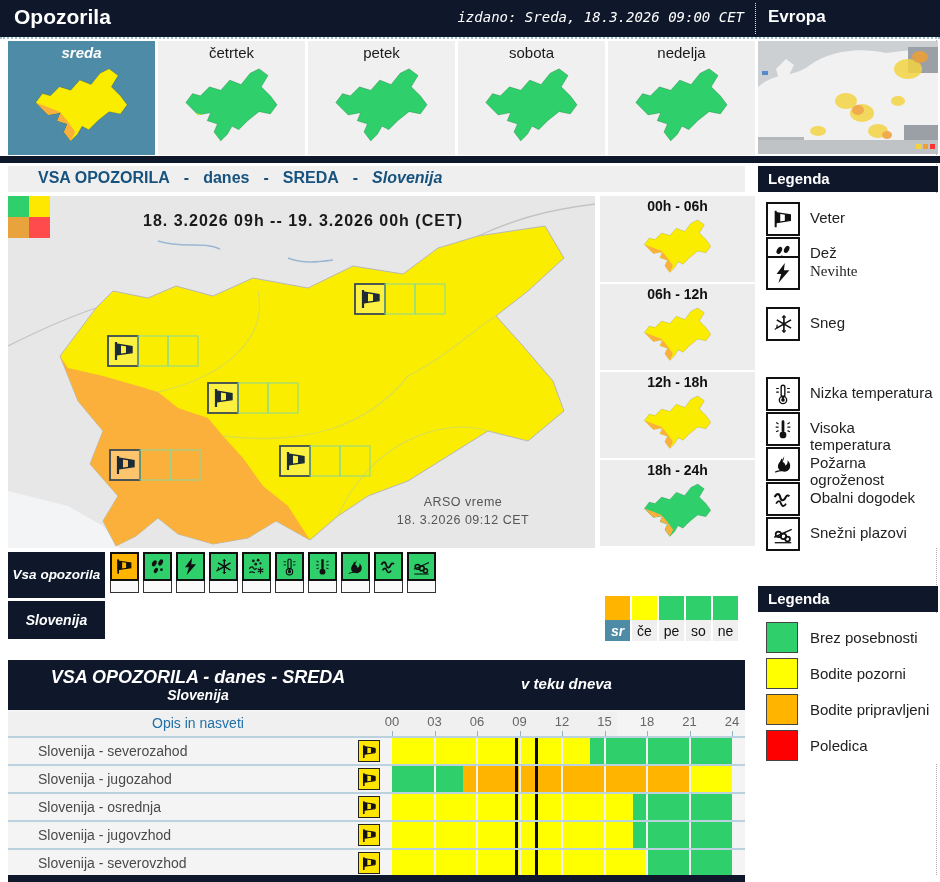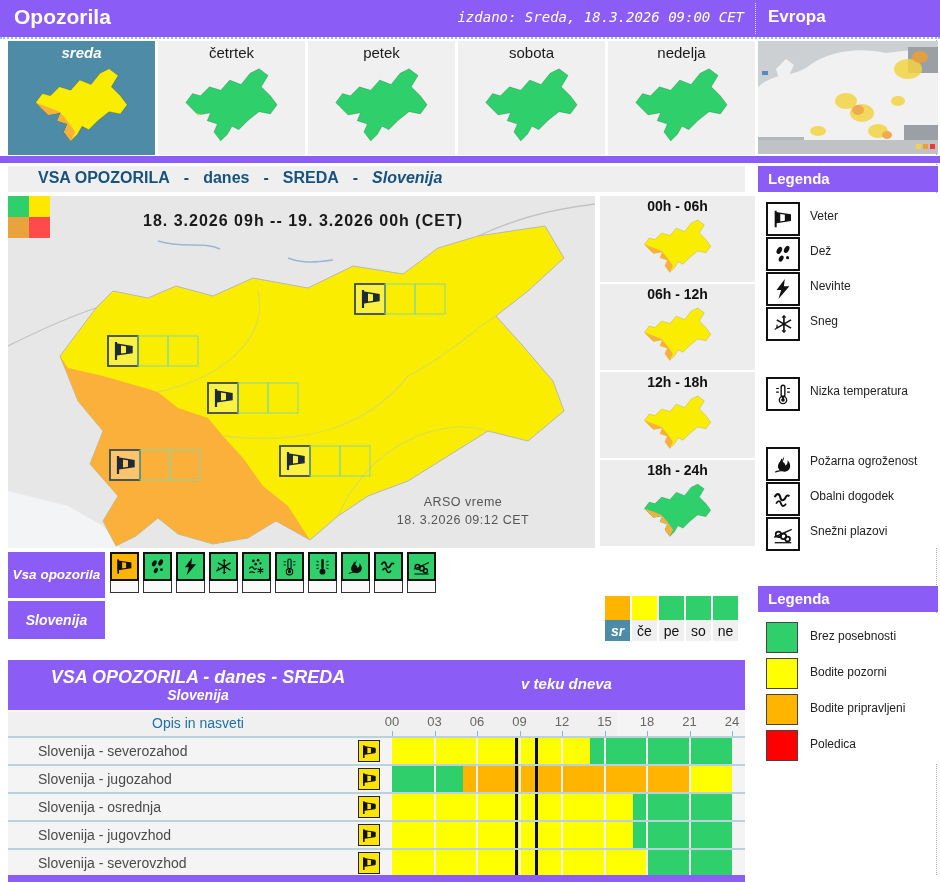--- a/index.html
+++ b/index.html
@@ -1,19 +1,19 @@
 <!DOCTYPE html>
 <html><head>
 <meta charset="utf-8">
 <style>
   html,body{margin:0;padding:0;background:#fff;}
   .page{position:relative;width:940px;height:882px;background:#fff;overflow:hidden;
         font-family:"Liberation Sans",sans-serif;}
   .abs{position:absolute;}
-  .teal{background:#8b5cf6;}
+  .teal{background:#0f172a;}
   
   .hdr{left:0;top:0;width:940px;height:37px;}
   .hdr-title{left:14px;top:5px;color:#fff;font-size:21px;font-weight:bold;}
   .hdr-issued{right:196px;top:9px;color:#fff;font-size:14px;font-style:italic;
               font-family:"DejaVu Sans Mono",monospace;}
   .hdr-europe{left:768px;top:7px;color:#fff;font-size:17px;font-weight:bold;}
   .hdr-vsep{left:755px;top:3px;height:31px;border-left:1px dotted #cfe3ee;}
   .dot-under-hdr{left:0;top:37px;width:940px;border-top:2px dotted #9fc3d2;}
   .dot-right{left:936px;top:40px;height:835px;border-left:1px dotted #aab;}
   
@@ -39,21 +39,21 @@
   .tpanel{position:absolute;left:0;width:155px;height:86px;background:#ededed;}
   .tpanel-label{display:block;text-align:center;font-size:14px;font-weight:bold;color:#111;margin-top:2px;}
   
   .leg-hdr{left:758px;width:180px;height:26px;color:#fff;font-weight:bold;font-size:15px;
            line-height:26px;padding-left:0;}
   .leg-hdr span{margin-left:10px;}
   .leg1-panel{left:758px;top:194px;width:180px;height:354px;background:#fff;}
   .leg-item{position:absolute;left:0;width:180px;height:35px;}
   .leg-ibox{position:absolute;left:8px;top:2px;width:30px;height:30px;background:#fff;
             border:2.5px solid #111;display:flex;align-items:center;justify-content:center;}
-  .leg-ilabel{position:absolute;left:52px;top:9px;font-size:12px;color:#222;}
+  .leg-ilabel{position:absolute;left:52px;top:9px;font-size:15px;color:#222;}
   .leg2-panel{left:758px;top:614px;width:180px;height:150px;background:#fff;}
   .leg-swatch{position:absolute;left:8px;top:2px;width:30px;height:29px;border:1px solid #444;}
   
   .flt-all{left:8px;top:552px;width:97px;height:46px;color:#fff;font-weight:bold;font-style:italic;
            font-size:13.5px;display:flex;align-items:center;justify-content:center;text-align:center;line-height:1.25;}
   .flt-strip{left:110px;top:552px;height:46px;}
   .flt-cell{position:absolute;top:0;width:29px;cursor:pointer;}
   .flt-icon{width:29px;height:29px;border:2px solid #111;box-sizing:border-box;
             display:flex;align-items:center;justify-content:center;}
   .flt-box{width:29px;height:12px;border:1px solid #333;border-top:none;box-sizing:border-box;background:#fafafa;}
@@ -335,21 +335,21 @@
         <span class="leg-ibox">
           <svg width="22" height="22" viewBox="0 0 24 24" fill="#111">
             <ellipse cx="8" cy="8" rx="2.6" ry="4.2" transform="rotate(28 8 8)"></ellipse>
             <ellipse cx="16" cy="7" rx="2.6" ry="4.2" transform="rotate(28 16 7)"></ellipse>
             <ellipse cx="10" cy="17" rx="2.3" ry="3.6" transform="rotate(28 10 17)"></ellipse>
             <circle cx="17" cy="16" r="1.7"></circle>
           </svg>
         </span>
                  <span class="leg-ilabel">Dež</span>
       </div>
-      <div class="leg-item" style="top: 76px;">
+      <div class="leg-item" style="top: 60px; font-family: Liberation Serif, serif;">
         <span class="leg-ibox">
           <svg width="22" height="22" viewBox="0 0 24 24" fill="#111">
             <path d="M14 1L5 13h5l-3 10 12-14h-6z"></path>
           </svg>
         </span>
                  <span class="leg-ilabel">Nevihte</span>
       </div>
       <div class="leg-item" style="top: 111px;">
         <span class="leg-ibox">
           <svg width="22" height="22" viewBox="0 0 24 24" stroke="#111" fill="none">
@@ -370,20 +370,32 @@
             <rect x="10" y="2.5" width="4" height="12.5" rx="2" fill="none" stroke="#111" stroke-width="1.5"></rect>
             <circle cx="12" cy="18.5" r="4" fill="none" stroke="#111" stroke-width="1.5"></circle>
             <circle cx="12" cy="18.5" r="2" fill="#111"></circle>
             <path d="M12 14.5v4" stroke="#111" stroke-width="2"></path>
             <g stroke="#111" stroke-width="1.2">
               <path d="M4.5 6h3M4.5 10h3M16.5 6h3M16.5 10h3"></path>
             </g>
           </svg>
         </span>
                  <span class="leg-ilabel">Nizka temperatura</span>
+      </div>
+      <div class="leg-item" style="top: 216px;">
+        <span class="leg-ibox">
+          <svg width="22" height="22" viewBox="0 0 24 24">
+            <rect x="10.5" y="2.5" width="3" height="13" rx="1.5" fill="#111"></rect>
+            <circle cx="12" cy="18.5" r="3.7" fill="#111"></circle>
+            <g stroke="#111" stroke-width="1.3">
+              <path d="M4.5 5l2.6 1.5M4 10h3.2M4.5 15l2.6-1.2M19.5 5l-2.6 1.5M20 10h-3.2M19.5 15l-2.6-1.2"></path>
+            </g>
+          </svg>
+        </span>
+                 <span class="leg-ilabel">Visoka temperatura</span>
       </div>
       <div class="leg-item" style="top: 251px;">
         <span class="leg-ibox">
           <svg width="22" height="22" viewBox="0 0 24 24">
             <path d="M13 2c1 3-2 4-1.5 6.5S15 11 14.5 14c2-1 3-3.5 2.5-6 2 2 3.6 5 2.6 8-1 3.2-4.5 4.8-7.5 4.3S6 17.5 6.5 14 10 9 10 6c1 .5 1.7 1.5 1.8 3C13 7.5 13.6 4.5 13 2z" fill="#111"></path>
             <path d="M3.5 21c2.5-2 5-1 7.5-2" stroke="#111" stroke-width="1.3" fill="none"></path>
           </svg>
         </span>
                  <span class="leg-ilabel">Požarna ogroženost</span>
       </div>

